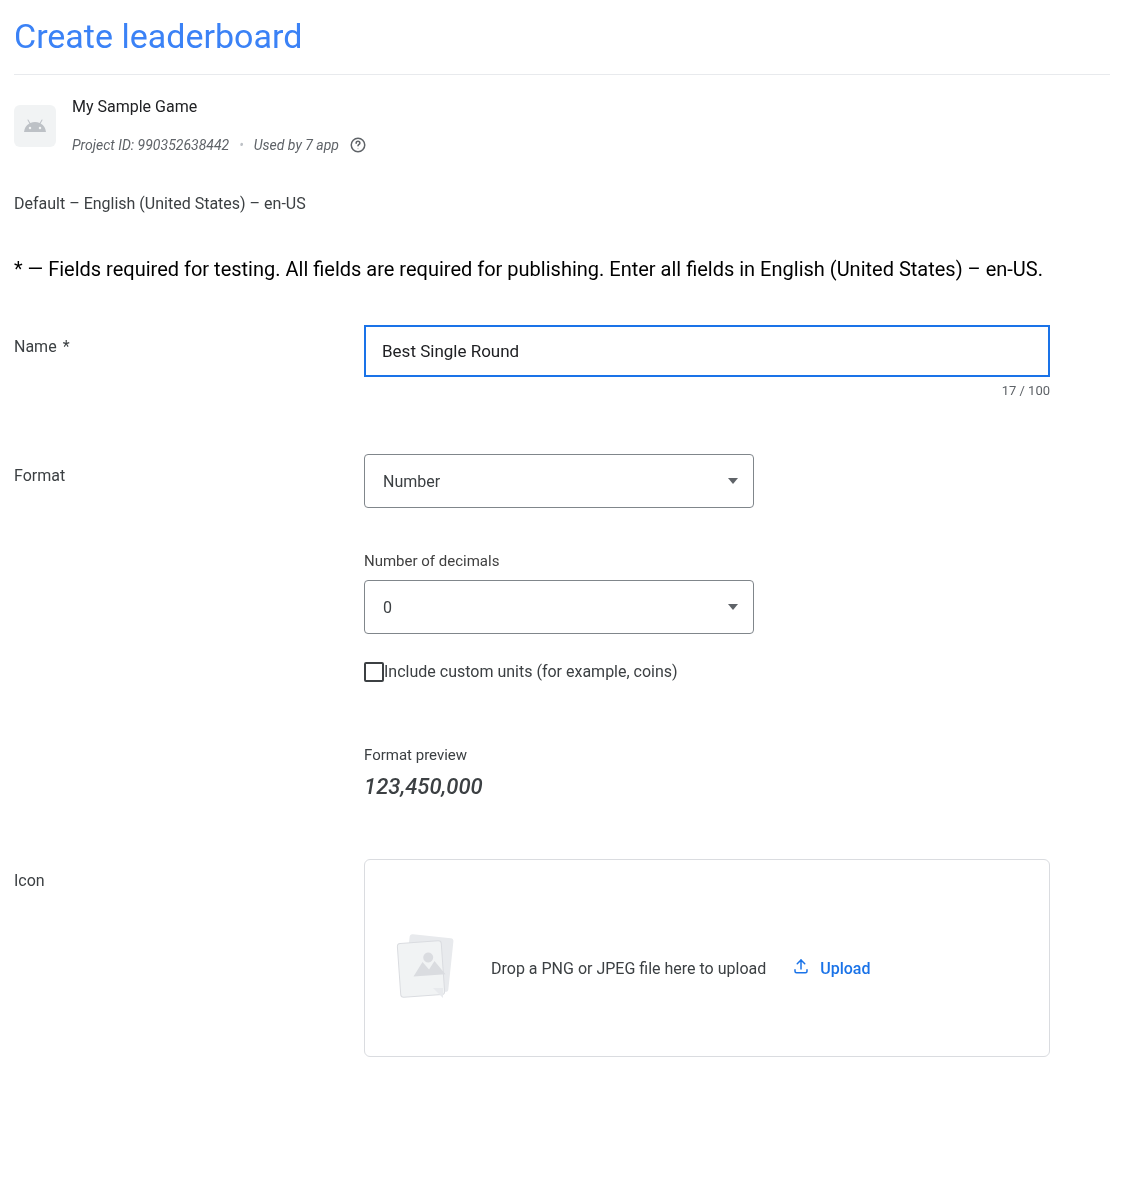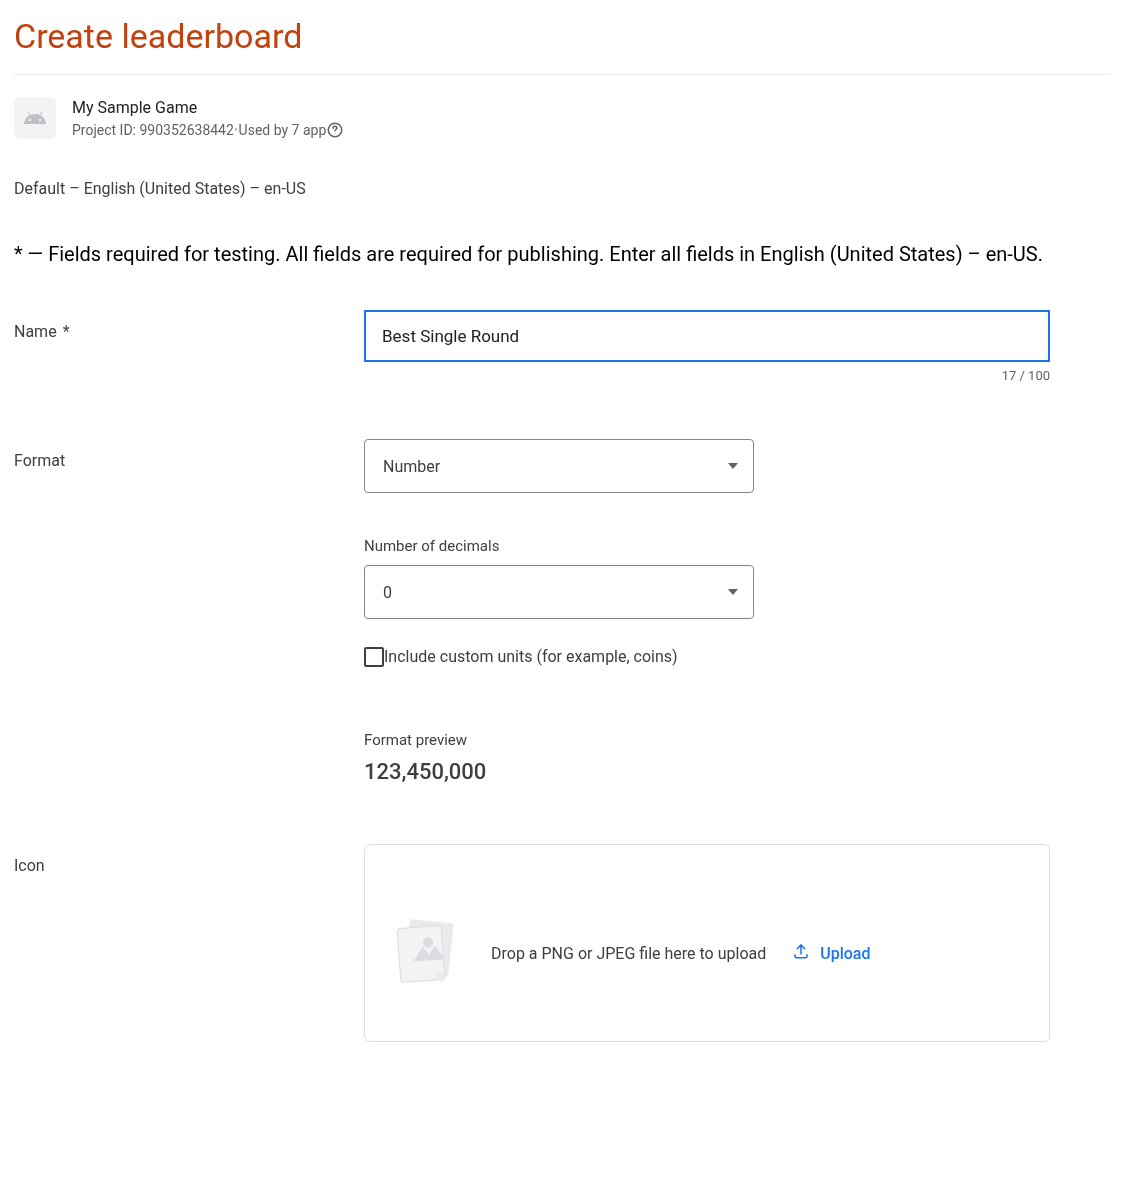--- a/index.html
+++ b/index.html
@@ -19,21 +19,21 @@
     color: #5f6368;
     font-size: 15px;
     font-weight: 500;
     margin-bottom: 6px;
   }
   .back-arrow svg { display:block; }
 
   h1.page-title {
     font-size: 34px;
     font-weight: 400;
-    color: #c2410c;
+    color: #3b82f6;
     letter-spacing: 0;
     margin-bottom: 18px;
   }
 
   .divider {
     border: none;
     border-top: 1px solid #e8eaed;
     margin: 0 0 22px 0;
   }
 
@@ -45,22 +45,22 @@
   }
   .project-icon {
     width: 42px; height: 42px;
     border-radius: 6px;
     background: #f1f3f4;
     display: flex; align-items: center; justify-content: center;
   }
   .project-icon svg { width: 24px; height: 24px; fill:#bdc1c6; }
   .project-meta .game-name { font-size: 16px; color:#202124; font-weight: 400; }
   .project-sub {
-    display: flex; align-items: center; 
-    color:#5f6368; font-size: 14px; margin-top: 4px;
+    display: flex; align-items: center; gap: 10px;
+    color:#5f6368; font-size: 14px; margin-top: 20px; font-style: italic;
   }
   .dot-sep { color: #bdc1c6; }
   .help-icon svg { display:block; }
 
   .locale-line { font-size: 16px; color:#3c4043; margin-bottom: 44px; }
   .hint-line { font-size: 20px; color:#000000; margin-bottom: 44px; margin-top: 20px; }
 
   .form-row {
     display: flex;
     align-items: flex-start;
@@ -133,21 +133,21 @@
     width: 20px; height: 20px;
     border: 2px solid #3c4043;
     border-radius: 2px;
     cursor: pointer;
     flex-shrink: 0;
   }
   .checkbox-label { font-size: 16px; color:#3c4043; }
 
   .preview-block { margin-top: 64px; }
   .preview-label { font-size: 15px; color:#3c4043; margin-bottom: 10px; }
-  .preview-value { font-size: 22px; font-weight: 500; color:#3c4043; }
+  .preview-value { font-size: 22px; font-weight: 500; color:#3c4043;font-style:italic; }
 
   .icon-row { margin-top: 60px; }
   .dropzone {
     border: 1px solid #dadce0;
     border-radius: 6px;
     width: 100%;
     padding: 72px 20px 52px 20px;
     display: flex;
     flex-direction: row;
     align-items: center;

